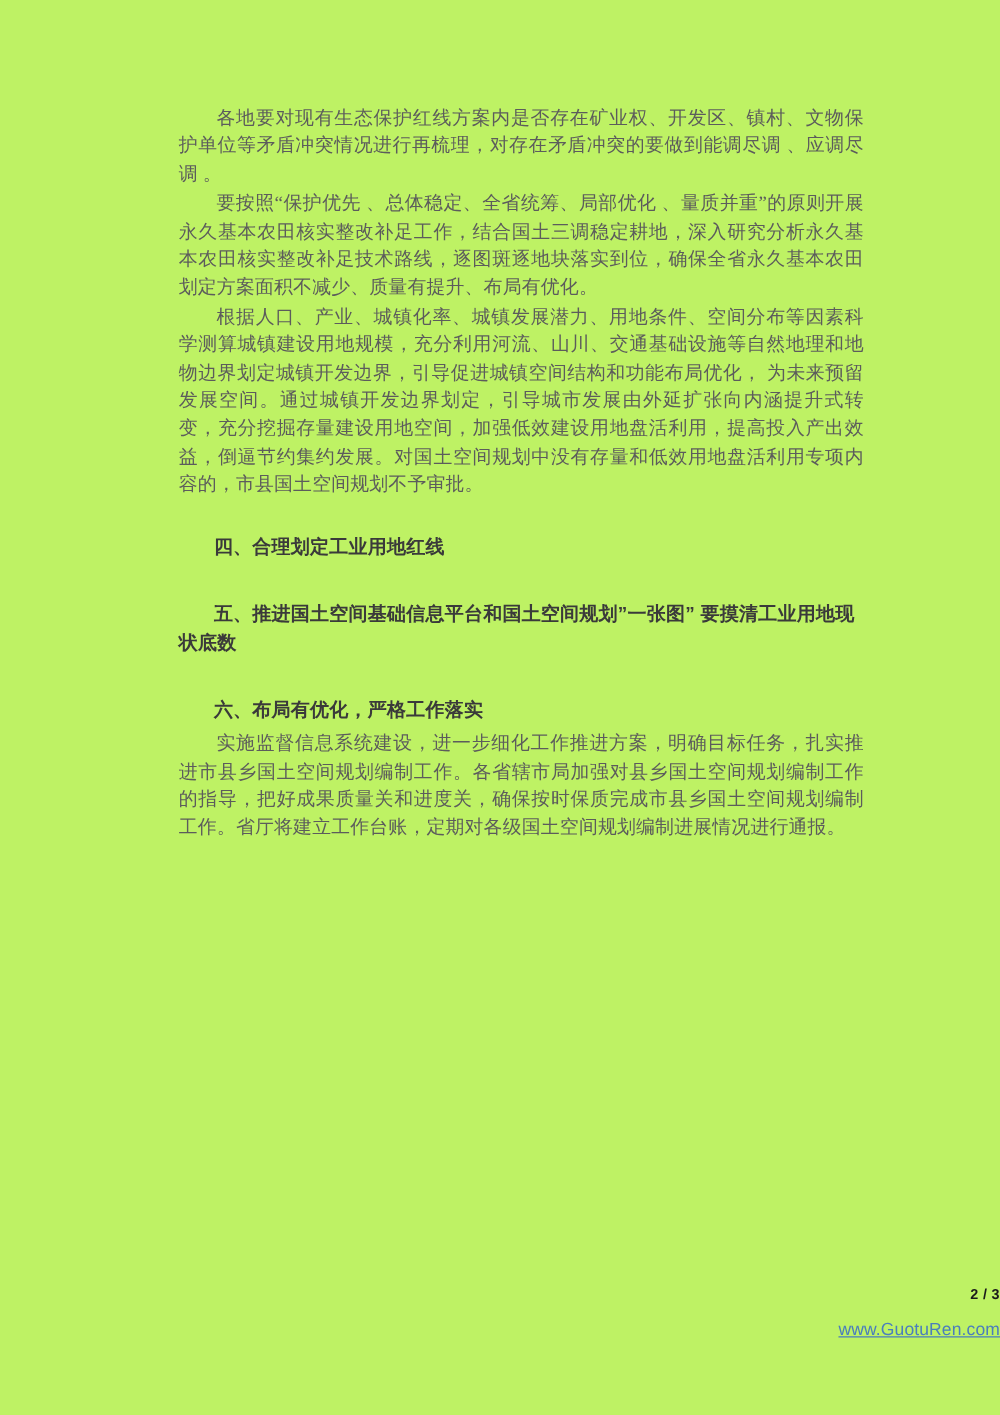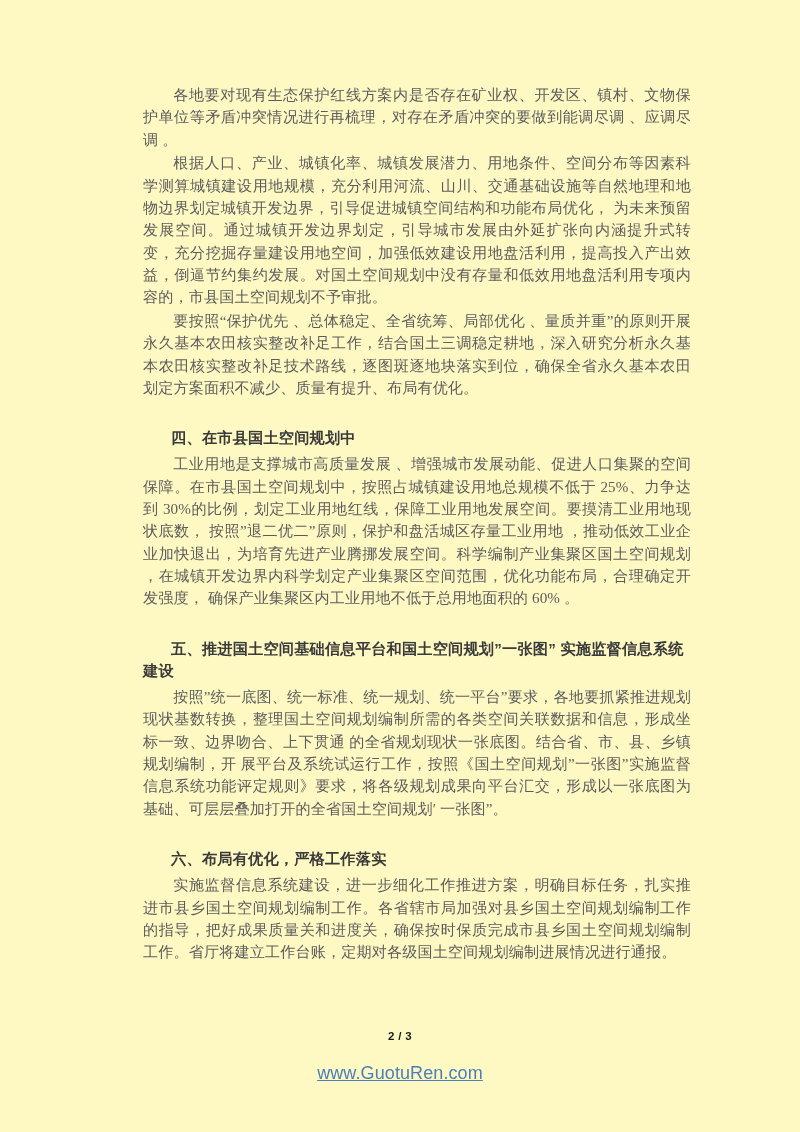--- a/index.html
+++ b/index.html
@@ -16,21 +16,21 @@
     font-family: "Liberation Serif", "DejaVu Serif", serif;
     -webkit-font-smoothing: antialiased;
   }
 
   .page {
     position: absolute;
     left: 0;
     top: 0;
     width: 800px;
     height: 1132px;
-    background: #fef9c3;
+    background: #bef264;
   }
 
   .content {
     position: absolute;
     left: 143px;
     top: 84px;
     width: 548px;
   }
 
   
@@ -66,71 +66,69 @@
 
   .gap-before-heading { height: 28px; }
   .gap-after-heading  { height: 4px; }
 
   
   .footer {
     position: absolute;
     left: 0;
     top: 1029px;
     width: 800px;
-    text-align: center;
+    text-align: right;
   }
   .footer .pageno {
     font-family: "Liberation Sans", "DejaVu Sans", sans-serif;
     font-size: 11.5px;
     font-weight: bold;
     color: #1a1a1a;
     letter-spacing: 0.3px;
     line-height: 15px;
   }
   .footer .site {
     display: inline-block;
-    margin-top: 21px;
+    margin-top: 11px;
     font-family: "Liberation Sans", "DejaVu Sans", sans-serif;
-    font-size: 18px;
+    font-size: 14px;
     color: #4a7ebd;
     text-decoration: underline;
     text-decoration-color: #4a7ebd;
     letter-spacing: 0.1px;
     line-height: 16px;
     cursor: pointer;
   }
 </style>
 </head>
 <body>
 
 <div class="page">
 
   <div class="content">
 
     <p class="para">各地要对现有生态保护红线方案内是否存在矿业权、开发区、镇村、文物保护单位等矛盾冲突情况进行再梳理，对存在矛盾冲突的要做到能调尽调 、应调尽调 。</p>
 
+    <p class="para">要按照“保护优先 、总体稳定、全省统筹、局部优化 、量质并重”的原则开展永久基本农田核实整改补足工作，结合国土三调稳定耕地，深入研究分析永久基本农田核实整改补足技术路线，逐图斑逐地块落实到位，确保全省永久基本农田划定方案面积不减少、质量有提升、布局有优化。</p>
+
     <p class="para">根据人口、产业、城镇化率、城镇发展潜力、用地条件、空间分布等因素科学测算城镇建设用地规模，充分利用河流、山川、交通基础设施等自然地理和地物边界划定城镇开发边界，引导促进城镇空间结构和功能布局优化， 为未来预留发展空间。通过城镇开发边界划定，引导城市发展由外延扩张向内涵提升式转变，充分挖掘存量建设用地空间，加强低效建设用地盘活利用，提高投入产出效益，倒逼节约集约发展。对国土空间规划中没有存量和低效用地盘活利用专项内容的，市县国土空间规划不予审批。</p>
-
-    <p class="para">要按照“保护优先 、总体稳定、全省统筹、局部优化 、量质并重”的原则开展永久基本农田核实整改补足工作，结合国土三调稳定耕地，深入研究分析永久基本农田核实整改补足技术路线，逐图斑逐地块落实到位，确保全省永久基本农田划定方案面积不减少、质量有提升、布局有优化。</p>
 
     <div class="gap-before-heading"></div>
 
-    <h2 class="heading">四、在市县国土空间规划中</h2>
+    <h2 class="heading">四、合理划定工业用地红线</h2>
 
     <div class="gap-after-heading"></div>
 
-    <p class="para">工业用地是支撑城市高质量发展 、增强城市发展动能、促进人口集聚的空间保障。在市县国土空间规划中，按照占城镇建设用地总规模不低于 25%、力争达到 30%的比例，划定工业用地红线，保障工业用地发展空间。要摸清工业用地现状底数， 按照”退二优二”原则，保护和盘活城区存量工业用地 ，推动低效工业企业加快退出，为培育先进产业腾挪发展空间。科学编制产业集聚区国土空间规划 ，在城镇开发边界内科学划定产业集聚区空间范围，优化功能布局，合理确定开发强度， 确保产业集聚区内工业用地不低于总用地面积的 60% 。</p>
 
     <div class="gap-before-heading"></div>
 
-    <h2 class="heading">五、推进国土空间基础信息平台和国土空间规划”一张图” 实施监督信息系统建设</h2>
+    <h2 class="heading">五、推进国土空间基础信息平台和国土空间规划”一张图” 要摸清工业用地现状底数</h2>
 
     <div class="gap-after-heading"></div>
 
-    <p class="para">按照”统一底图、统一标准、统一规划、统一平台”要求，各地要抓紧推进规划现状基数转换，整理国土空间规划编制所需的各类空间关联数据和信息，形成坐标一致、边界吻合、上下贯通 的全省规划现状一张底图。结合省、市、县、乡镇规划编制，开 展平台及系统试运行工作，按照《国土空间规划”一张图”实施监督信息系统功能评定规则》要求，将各级规划成果向平台汇交，形成以一张底图为基础、可层层叠加打开的全省国土空间规划′ 一张图”。</p>
 
     <div class="gap-before-heading"></div>
 
     <h2 class="heading">六、布局有优化，严格工作落实</h2>
 
     <div class="gap-after-heading"></div>
 
     <p class="para">实施监督信息系统建设，进一步细化工作推进方案，明确目标任务，扎实推进市县乡国土空间规划编制工作。各省辖市局加强对县乡国土空间规划编制工作的指导，把好成果质量关和进度关，确保按时保质完成市县乡国土空间规划编制工作。省厅将建立工作台账，定期对各级国土空间规划编制进展情况进行通报。</p>
 
   </div>

